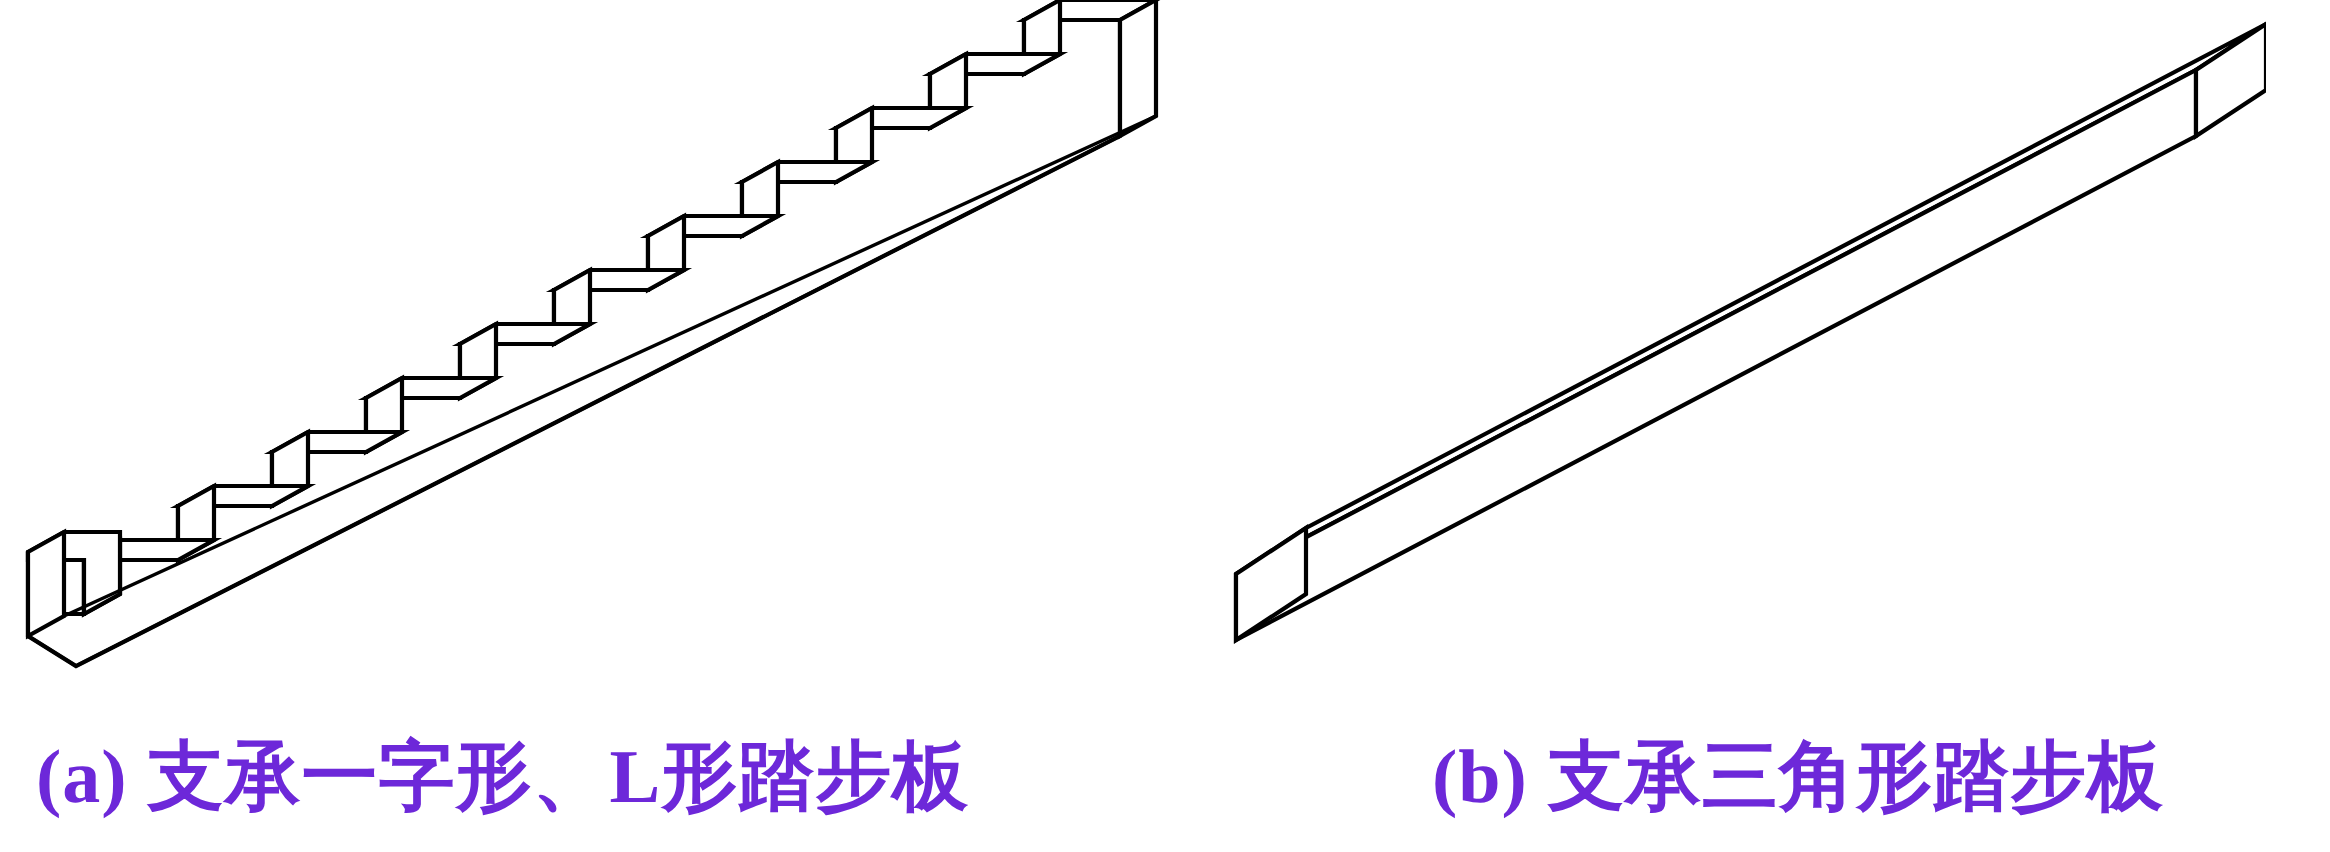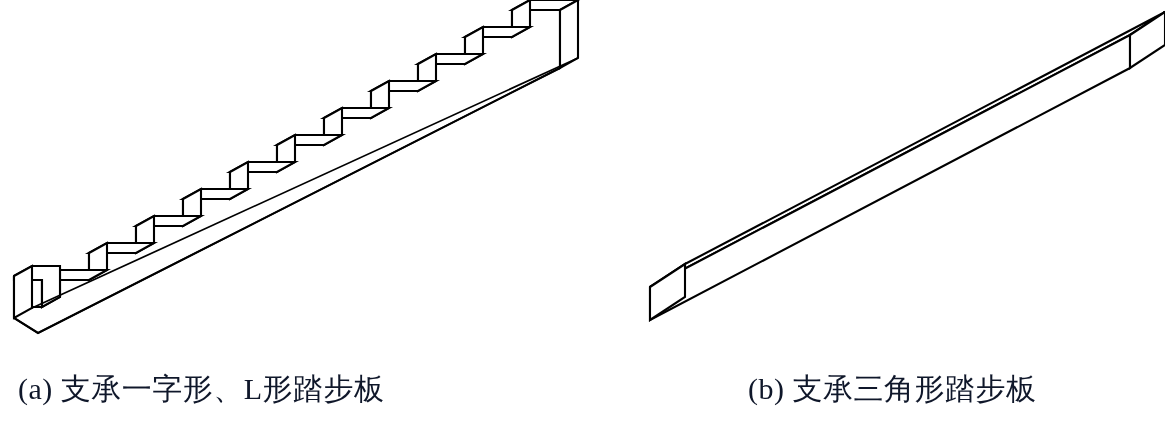--- a/index.html
+++ b/index.html
@@ -19,36 +19,36 @@
     width: 1165px;
     height: 426px;
     background: #ffffff;
   }
   .panel {
     position: absolute;
     top: 0;
     height: 426px;
   }
   #panel-a { left: 0; width: 600px; }
-  #panel-b { left: 600px; width: 565px; }
+  #panel-b { left: 568px; width: 565px; }
 
   .drawing {
     position: absolute;
     left: 0;
     top: 0;
   }
   .caption {
     position: absolute;
     left: 0;
     width: 100%;
     top: 368px;
     text-align: center;
-    font-size: 30px;
-    font-weight: normal;
-    color: #0f172a;
+    font-size: 38px;
+    font-weight: bold;
+    color: #6d28d9;
     letter-spacing: 0.5px;
     line-height: 42px;
     white-space: nowrap;
   }
   #caption-a { text-align: left; padding-left: 18px; width: auto; }
   #caption-b { text-align: left; padding-left: 148px; width: auto; }
 
   svg { display: block; }
   .face {
     fill: #ffffff;

